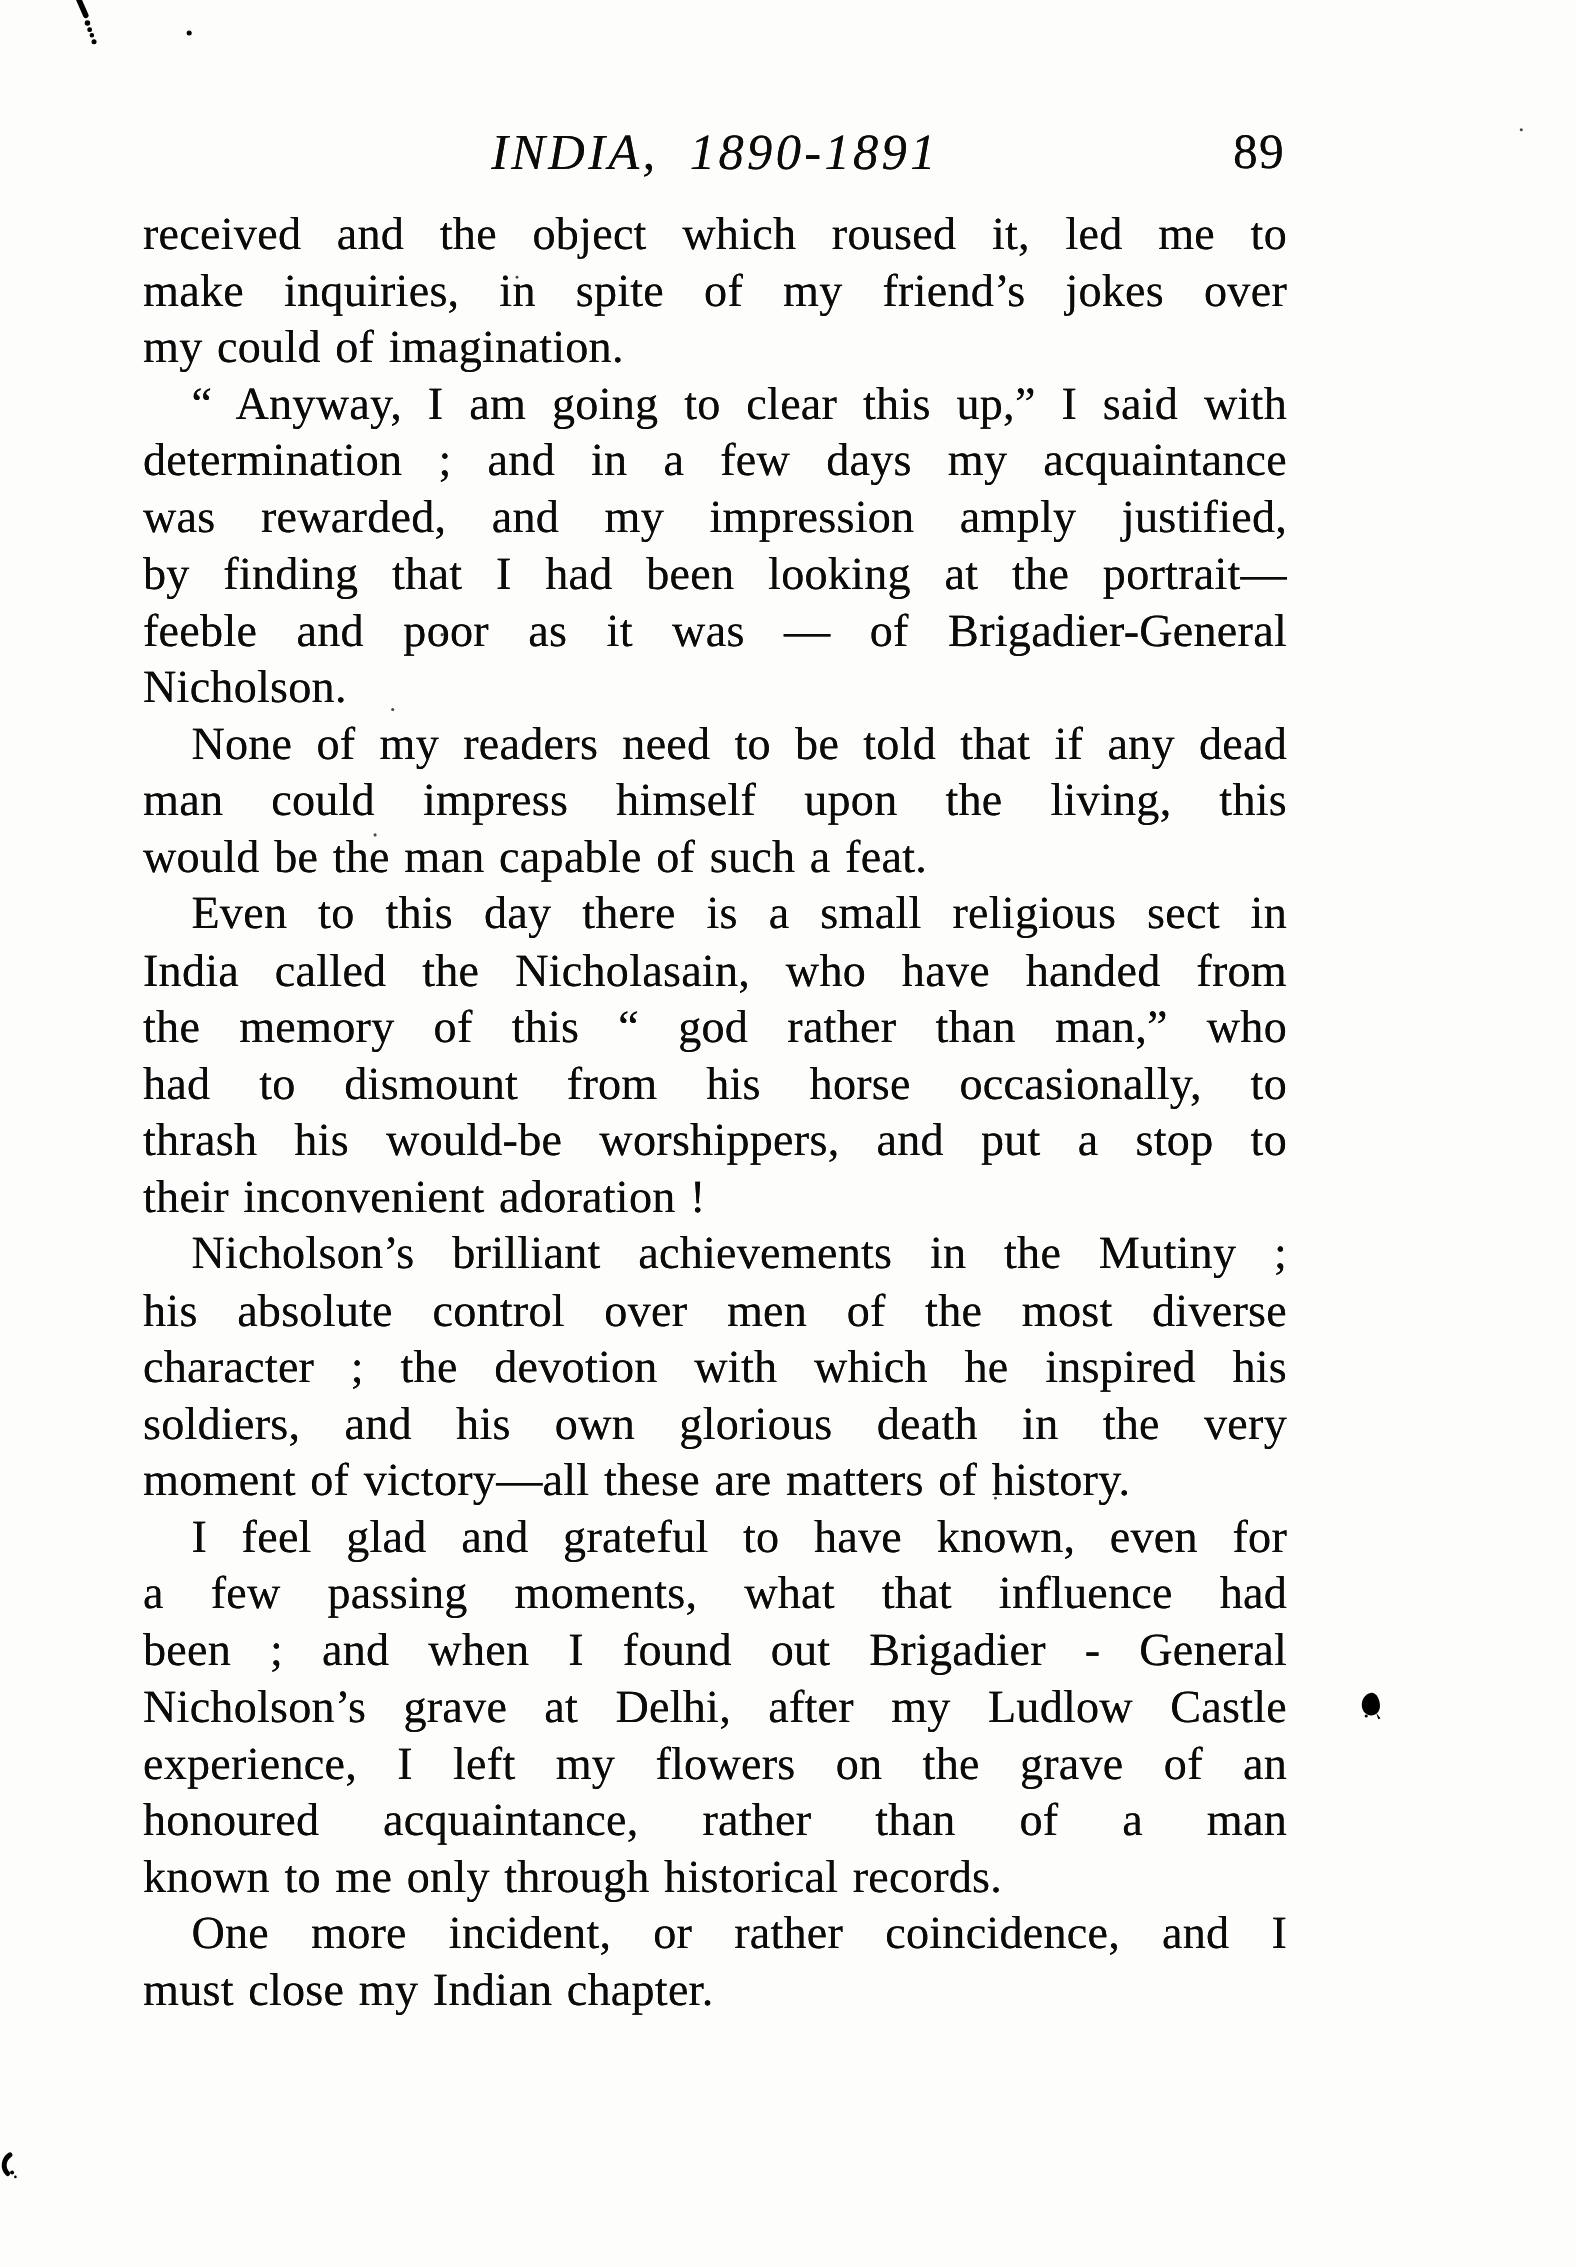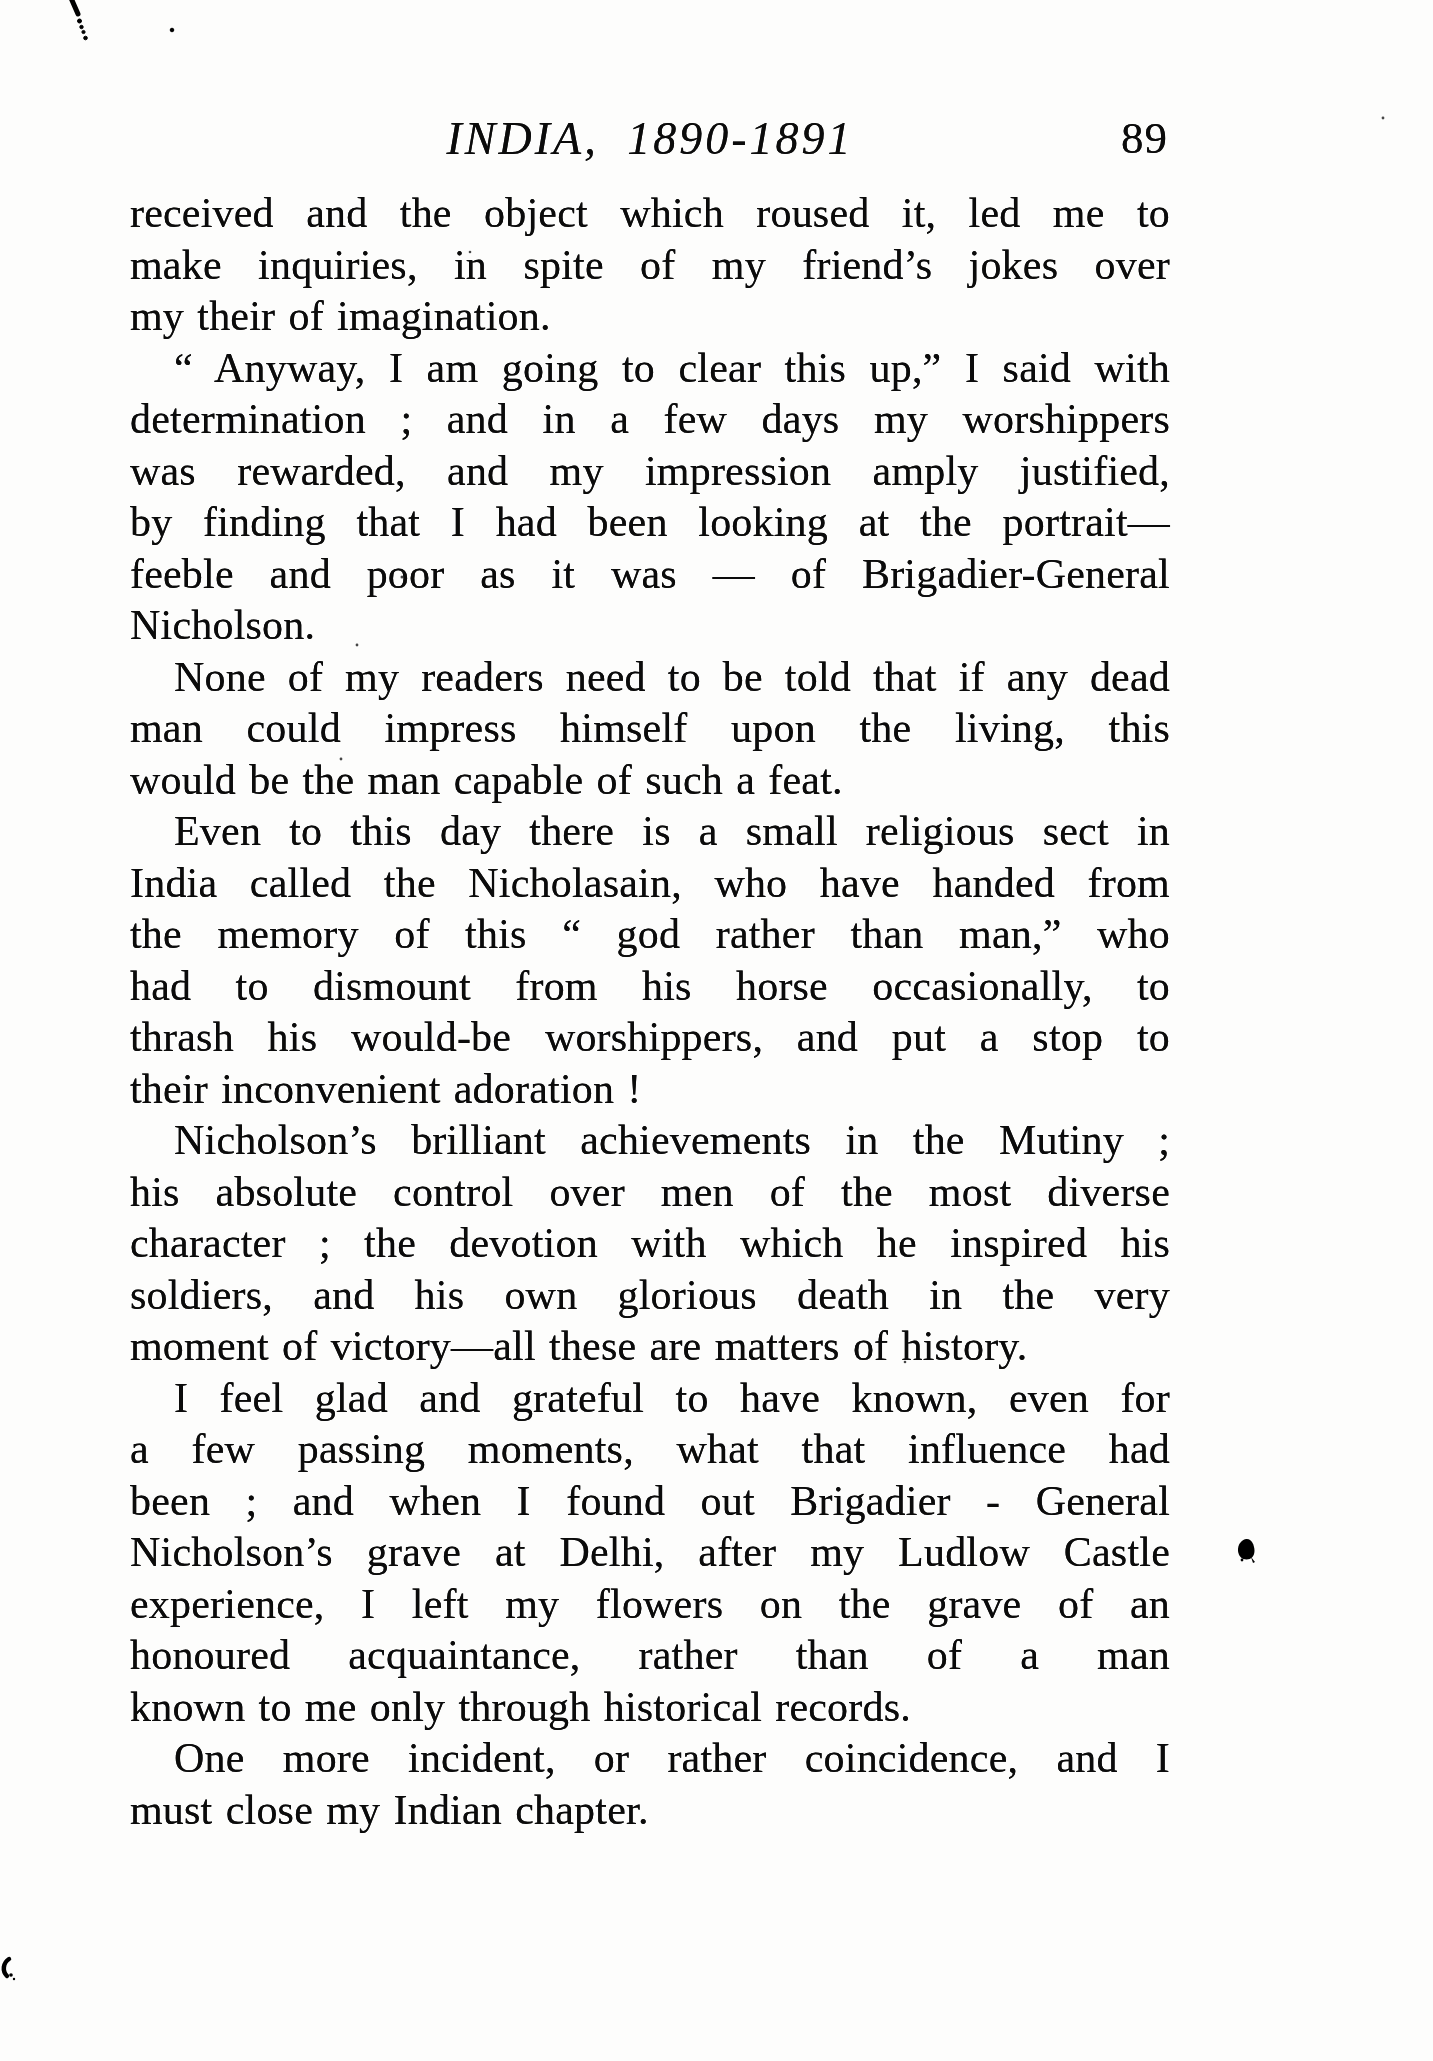--- a/index.html
+++ b/index.html
@@ -68,25 +68,25 @@
 
   <div class="scan-header">
     <span class="scan-title">INDIA, 1890-1891</span>
     <span class="scan-page-number">89</span>
   </div>
 
   <div class="text-column">
       <div class="paragraph">
         <div class="line justify"><span>received and the object which roused it, led me to</span></div>
         <div class="line justify"><span>make inquiries, in spite of my friend’s jokes over</span></div>
-        <div class="line"><span>my their of imagination.</span></div>
+        <div class="line"><span>my could of imagination.</span></div>
       </div>
       <div class="paragraph">
         <div class="line justify indent"><span>“ Anyway, I am going to clear this up,” I said with</span></div>
-        <div class="line justify"><span>determination ; and in a few days my worshippers</span></div>
+        <div class="line justify"><span>determination ; and in a few days my acquaintance</span></div>
         <div class="line justify"><span>was rewarded, and my impression amply justified,</span></div>
         <div class="line justify"><span>by finding that I had been looking at the portrait—</span></div>
         <div class="line justify"><span>feeble and poor as it was — of </span><span class="italic">Brigadier-General</span></div>
         <div class="line"><span class="italic">Nicholson.</span></div>
       </div>
       <div class="paragraph">
         <div class="line justify indent"><span>None of my readers need to be told that if any dead</span></div>
         <div class="line justify"><span>man could impress himself upon the living, this</span></div>
         <div class="line"><span>would be the man capable of such a feat.</span></div>
       </div>

